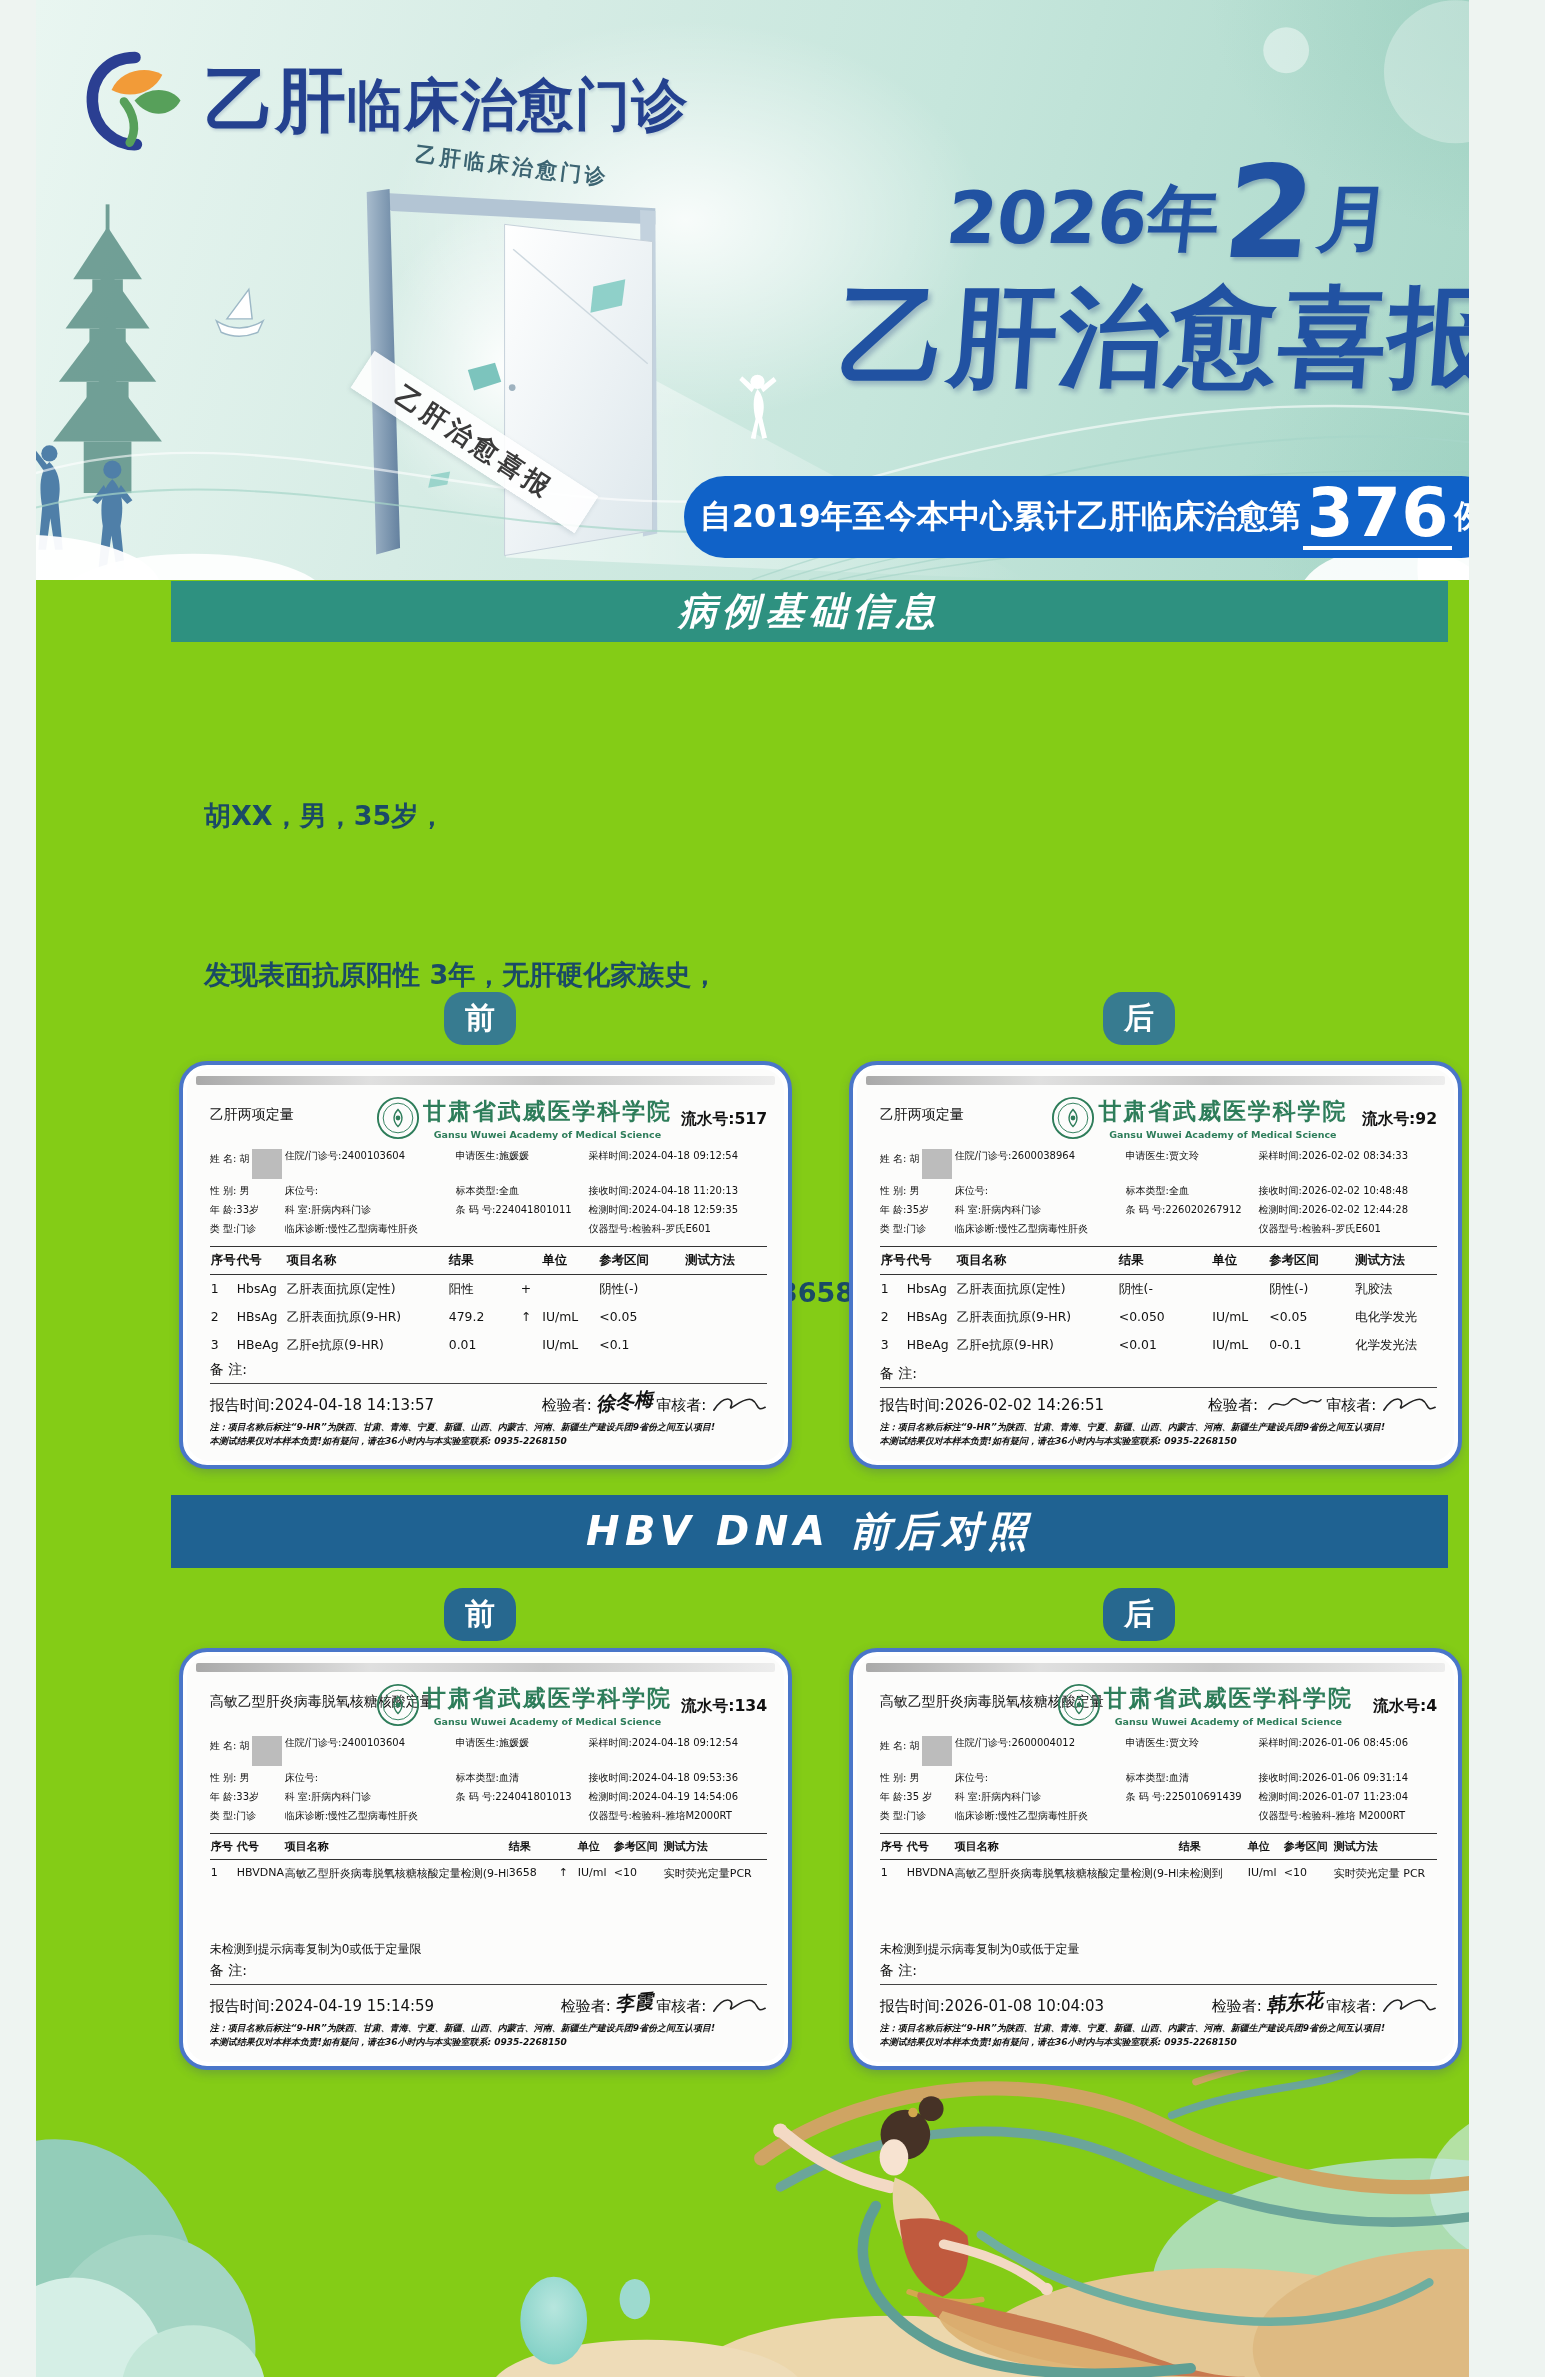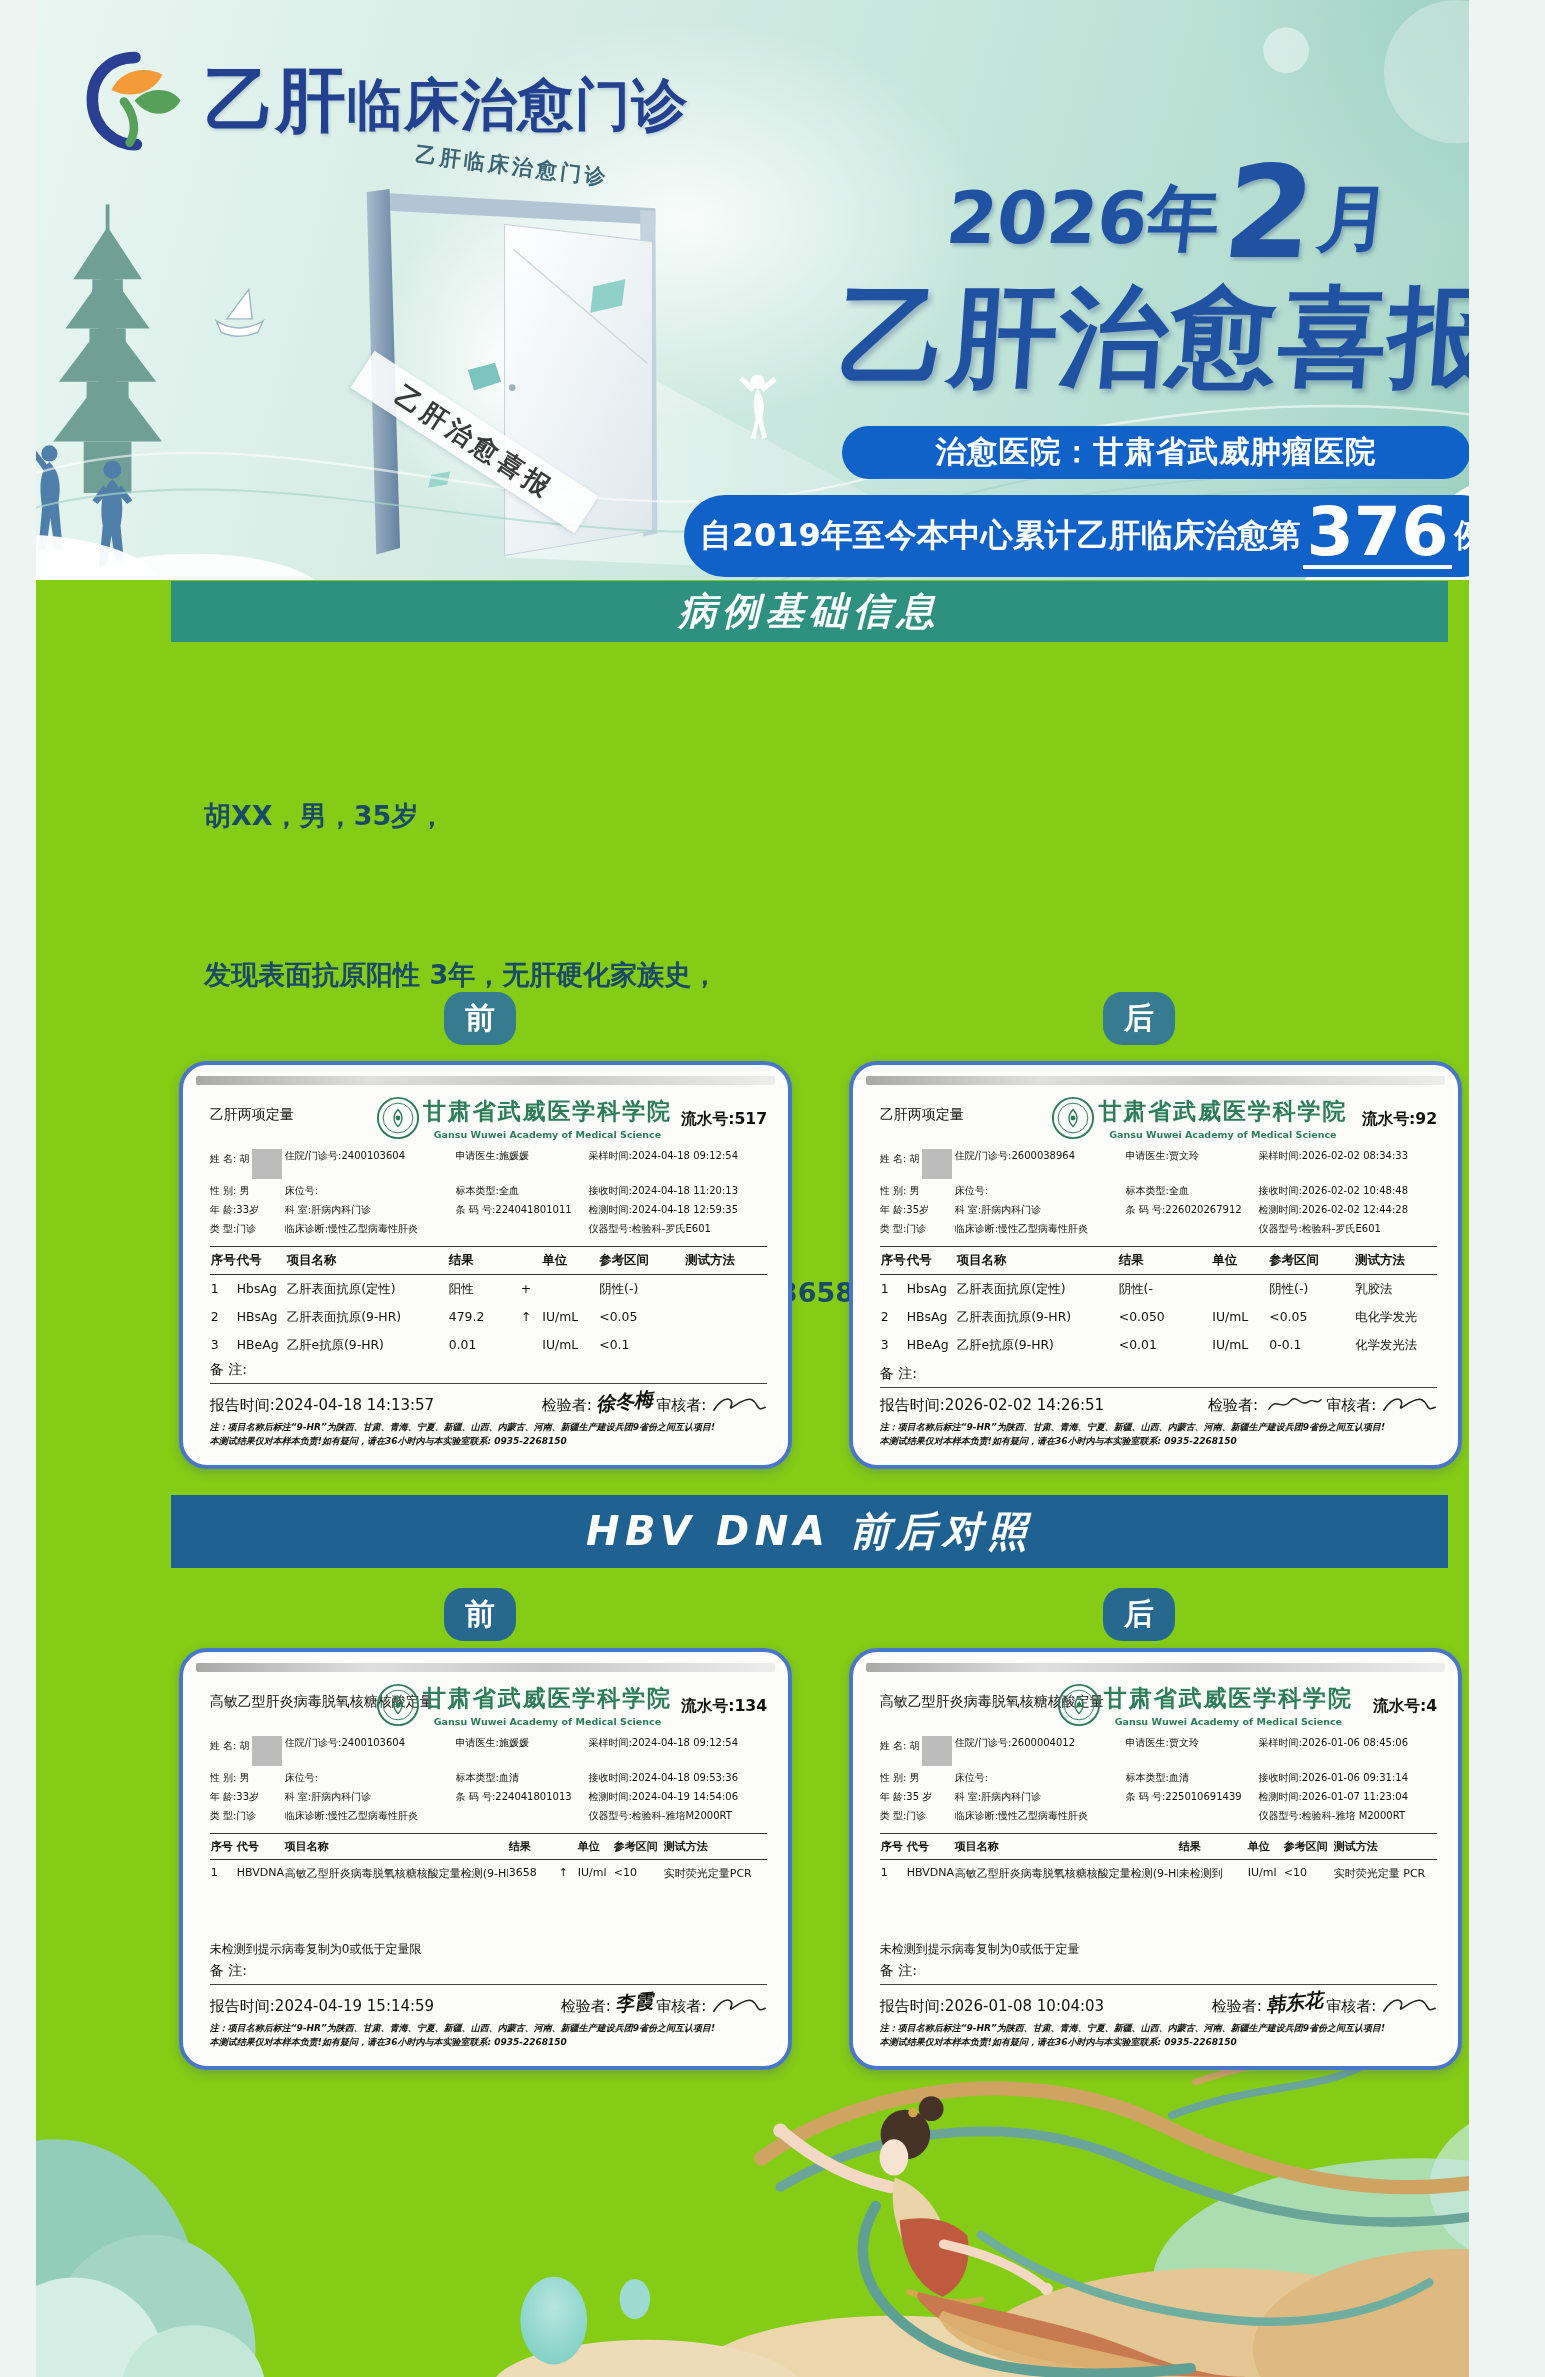--- a/index.html
+++ b/index.html
@@ -37,21 +37,21 @@
   .hero-titles{position:absolute;left:792px;top:162px;width:682px;text-align:center;color:#2152a2;}
   .hero-date{font-weight:900;transform:skewX(-6deg);text-shadow:2.4px 3.3px 3.8px rgba(25,55,115,.3);white-space:nowrap;}
   .hero-date .yr,.hero-date .mu{font-size:72px;}
   .hero-date .big-month{font-size:128px;line-height:.8;vertical-align:-14.3px;margin:0 4.8px;}
   .hero-title{
     margin-top:16px;font-size:108px;font-weight:900;letter-spacing:1.9px;line-height:1;
     transform:skewX(-4deg);text-shadow:3.3px 4.3px 5.7px rgba(25,55,115,.28);white-space:nowrap;}
   .banner{position:absolute;background:#1062c8;color:#fff;display:flex;align-items:center;justify-content:center;}
   .banner-hospital{left:806px;top:426px;width:628px;height:53px;border-radius:29px;
     font-size:30.5px;font-weight:800;letter-spacing:1px;white-space:nowrap;}
-  .banner-count{left:648px;top:495px;width:818px;height:82px;border-radius:42px;white-space:nowrap;}
+  .banner-count{left:648px;top:476px;width:818px;height:82px;border-radius:42px;white-space:nowrap;}
   .banner-count .pre,.banner-count .suf{font-size:32px;font-weight:800;}
   .banner-count .num{font-size:68px;font-weight:800;line-height:.85;padding:0 3.8px 4.8px 3.8px;
     border-bottom:4.8px solid #fff;margin:0 1.9px;}
   
   .bar{position:absolute;left:135px;width:1277px;display:flex;align-items:center;justify-content:center;
     color:#fff;font-weight:800;letter-spacing:5.7px;white-space:nowrap;font-style:italic;}
   .bar-case{top:581px;height:61px;background:#2e9180;font-size:38px;}
   .bar-hbsag{top:903px;height:73px;background:#377b90;font-size:40px;}
   .bar-dna{top:1495px;height:73px;background:#1f6292;font-size:40px;}
   
@@ -218,21 +218,20 @@
     <div class="door-caption">乙肝临床治愈门诊</div>
     <div class="ribbon">
       <span class="ribbon-text">乙肝治愈喜报</span>
     </div>
 
     <div class="hero-titles">
       <div class="hero-date"><span class="yr">2026年</span><span class="big-month">2</span><span class="mu">月</span></div>
       <div class="hero-title">乙肝治愈喜报</div>
     </div>
 
-    <div class="banner banner-hospital">治愈医院：甘肃省武威肿瘤医院</div>
     <div class="banner banner-count">
         <span class="pre">自2019年至今本中心累计乙肝临床治愈第</span>
         <span class="num">376</span>
         <span class="suf">例</span>
       </div>
   </div>
 
   <div class="bar bar-case">病例基础信息</div>
 
   <div class="case-lines">

